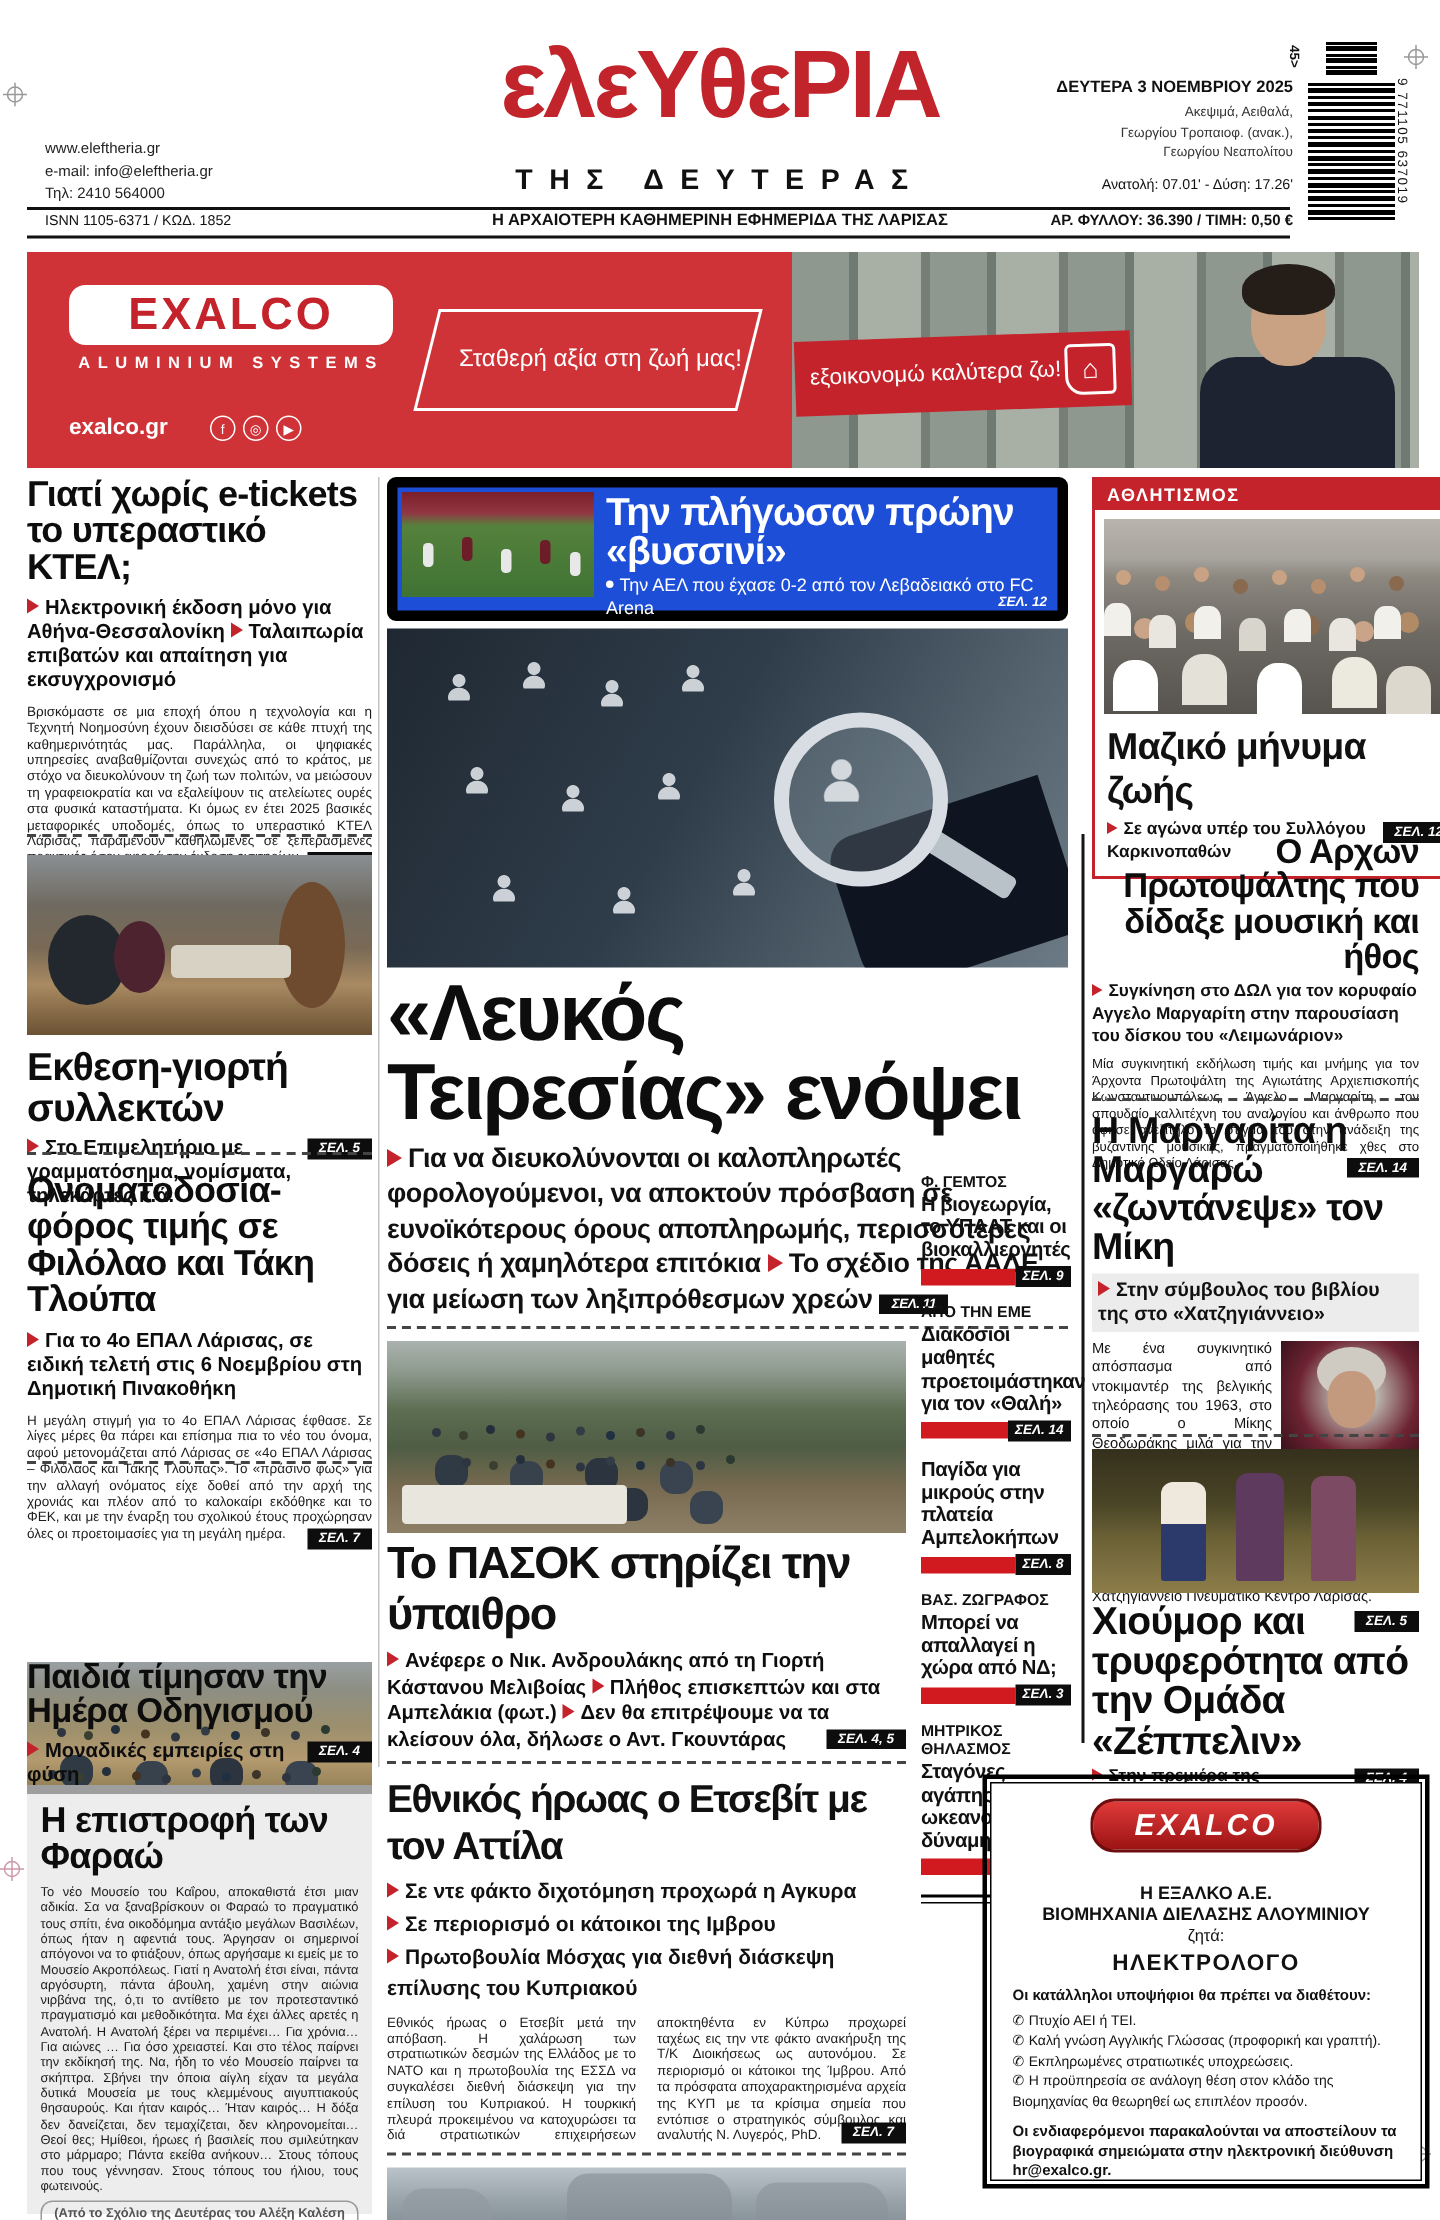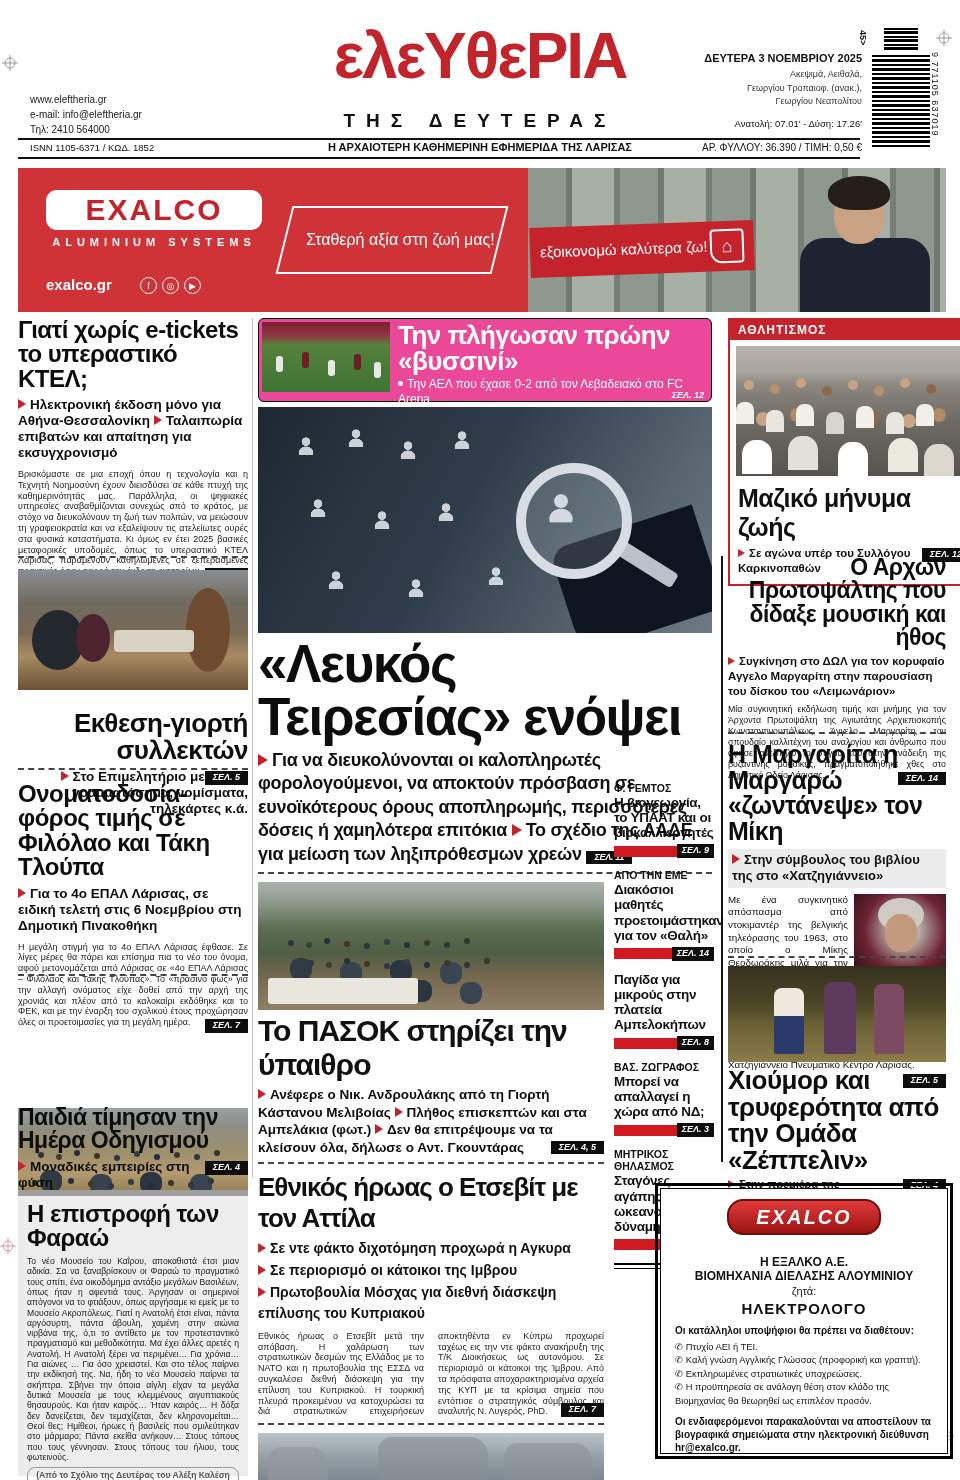--- a/index.html
+++ b/index.html
@@ -11,21 +11,21 @@
   .mh-logo{left:240px;top:26px;width:480px;text-align:center;font-size:64px;font-weight:bold;
            color:#c2242b;letter-spacing:-2px;line-height:.95;}
   .mh-sub{left:240px;top:110px;width:480px;text-align:center;font-size:19px;font-weight:bold;
           letter-spacing:11px;color:#111;}
   .mh-date{left:690px;top:52px;width:172px;text-align:right;font-size:11px;font-weight:bold;}
   .mh-saints{left:690px;top:68px;width:172px;text-align:right;font-size:9px;line-height:1.5;color:#333;}
   .mh-sun{left:690px;top:118px;width:172px;text-align:right;font-size:9.5px;}
   .mh-rule{left:18px;height:2px;background:#111;width:842px;}
   .mh-issn{left:30px;top:142px;font-size:9.5px;}
   .mh-tagline{left:270px;top:141px;width:420px;text-align:center;font-weight:bold;font-size:11px;}
-  .mh-issue{left:690px;top:142px;width:172px;text-align:right;font-size:10px;font-weight:normal;}
+  .mh-issue{left:690px;top:142px;width:172px;text-align:right;font-size:10px;font-weight:bold;}
   .barcode{left:872px;top:55px;width:58px;height:92px;
            background:repeating-linear-gradient(180deg,#000 0 2px,#fff 2px 4px,#000 4px 7px,#fff 7px 9px);}
   .barcode-sm{left:884px;top:28px;width:34px;height:22px;
            background:repeating-linear-gradient(180deg,#000 0 2px,#fff 2px 3px,#000 3px 6px,#fff 6px 8px);}
   .barcode-num{left:930px;top:52px;height:140px;writing-mode:vertical-rl;font-size:9px;letter-spacing:1px;}
   .barcode-top{left:858px;top:30px;writing-mode:vertical-rl;font-size:9px;font-weight:bold;}
   .regmark svg{display:block;}
   
   .banner{left:18px;top:168px;width:928px;height:144px;background:#cf3338;}
   .b-photo{position:absolute;right:0;top:0;width:418px;height:144px;overflow:hidden;
@@ -63,21 +63,21 @@
   
   .L{left:18px;top:318px;width:230px;height:1162px;}
   .l-a1{top:0;left:0;width:230px;}
   .l-a1 .hd{font-size:24px;}
   .l-deck{font-size:13.5px;line-height:1.18;margin-top:6px;}
   .l-body{margin-top:8px;}
   .l-sep1{top:238px;left:0;width:230px;}
   .l-photo2{top:252px;left:0;width:230px;height:120px;
      background:linear-gradient(180deg,#8a8f93 0%,#6f6a60 28%,#7a6a55 52%,#a98a62 72%,#6b5233 100%);}
   .blob{position:absolute;border-radius:50%;}
-  .l-a2{top:392px;left:0;width:230px;text-align:right;}
+  .l-a2{top:380px;left:0;width:230px;}
   .l-a2 .hd{font-size:26px;}
   .l-sep2{top:450px;left:0;width:230px;}
   .l-a3{top:464px;left:0;width:230px;}
   .l-a3 .hd{font-size:24px;}
   .l-sep3{top:656px;left:0;width:230px;}
   .l-photo4{top:670px;left:0;width:230px;height:112px;
      background:linear-gradient(180deg,#9aa0a2 0%,#8d8f84 16%,#9c8f6d 38%,#b49a6f 58%,#8f7c52 78%,#6f6a45 100%);}
   .dots{position:absolute;width:6px;height:6px;border-radius:50%;background:#2e3440;
      box-shadow:18px 2px 0 #3a4030,36px -2px 0 #23303c,56px 1px 0 #45321f,76px 3px 0 #2e3440,
      96px -1px 0 #323c46,116px 2px 0 #203040,136px 0 0 #3c3428,156px 2px 0 #2e3440,176px -2px 0 #2a3a30,
@@ -85,21 +85,21 @@
   .l-a4{top:788px;left:0;width:230px;}
   .l-a4 .hd{font-size:23px;}
   .pharaoh{top:872px;left:0;width:230px;height:286px;background:#ededed;border-top:6px solid #9e9e9e;
      box-sizing:border-box;padding:6px 9px;}
   .pharaoh .hd{font-size:24px;}
   .ph-body{font-size:8.6px;line-height:1.2;text-align:justify;margin-top:5px;color:#1c1c1c;}
   .ph-foot{margin-top:5px;border:1px solid #9a9a9a;border-radius:8px;padding:2px 4px;font-size:8.6px;
      font-weight:bold;color:#555;text-align:center;}
   
   .C{left:258px;top:318px;width:454px;}
-  .sportsbox{background:#ec4899;border:1px solid #000000;border-radius:6px;height:76px;display:flex;
+  .sportsbox{background:#1d4ed8;border:7px solid #000000;border-radius:6px;height:76px;display:flex;
      padding:3px;gap:8px;}
   .sb-photo{width:128px;height:70px;flex:none;position:relative;overflow:hidden;
      background:linear-gradient(180deg,#7a1f2a 0%,#913743 20%,#55813c 32%,#3f7334 100%);}
   .sb-player{position:absolute;width:7px;height:16px;border-radius:3px;}
   .sb-right{flex:1;color:#fff;position:relative;}
   .sb-hd{font-size:26px;font-weight:bold;letter-spacing:-.5px;line-height:1;}
   .sb-b{font-size:12px;margin-top:3px;line-height:1.25;}
   .sb-b .dot{display:inline-block;width:5px;height:5px;border-radius:50%;background:#fff;margin:0 4px 2px 0;}
   .sb-pg{position:absolute;right:4px;bottom:-2px;font-size:9px;font-weight:bold;font-style:italic;}
   .bigphoto{margin-top:5px;height:226px;background:linear-gradient(120deg,#1f2832,#2f3d4a 45%,#55646f 78%,#6b7a85);}

